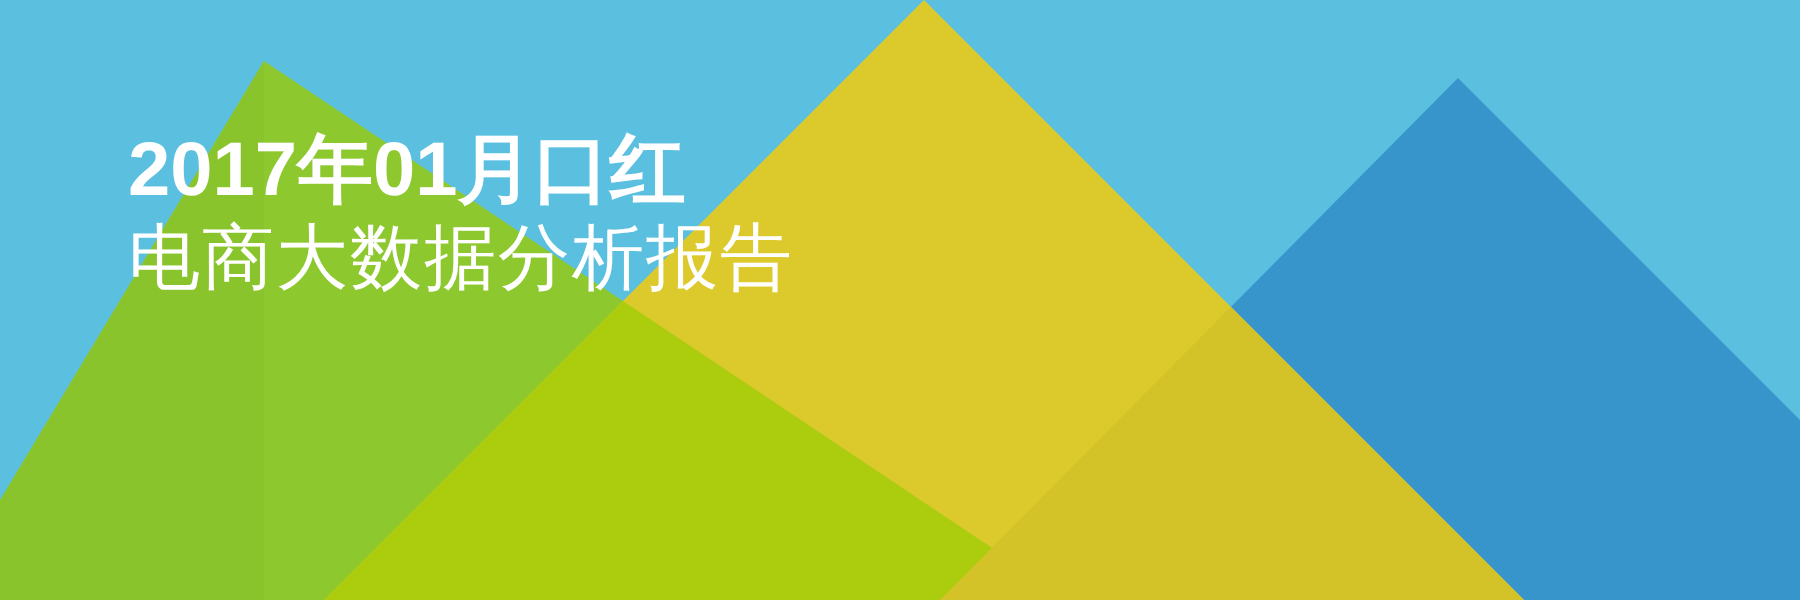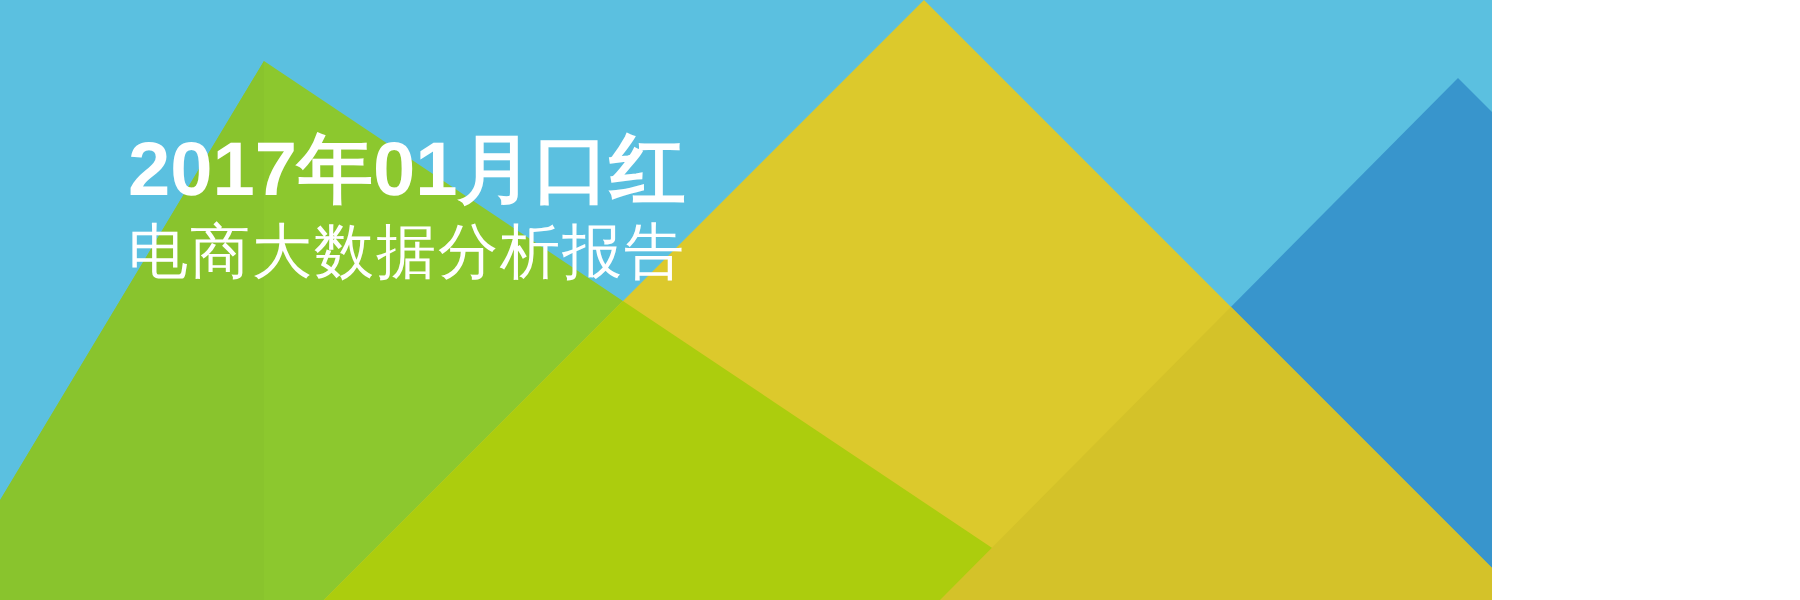--- a/index.html
+++ b/index.html
@@ -2,21 +2,21 @@
 <html><head>
 <meta charset="utf-8">
 <style>
   html, body {
     margin: 0;
     padding: 0;
     background: #ffffff;
   }
   #banner {
     position: relative;
-    width: 1492px;
+    width: 1800px;
     height: 600px;
     overflow: hidden;
     background: #737373;
     font-family: "Liberation Sans", "DejaVu Sans", sans-serif;
   }
   .layer {
     position: absolute;
     top: 0;
     left: 0;
     width: 1800px;
@@ -34,21 +34,21 @@
   #title-line-1 {
     font-size: 76px;
     font-weight: bold;
     color: #ffffff;
     letter-spacing: 0px;
     white-space: nowrap;
     margin: 0 0 14px 0;
     text-rendering: geometricPrecision;
   }
   #title-line-2 {
-    font-size: 60px;
+    font-size: 72px;
     font-weight: normal;
     color: #ffffff;
     letter-spacing: 2px;
     white-space: nowrap;
     margin: 0;
     text-rendering: geometricPrecision;
   }
 </style>
 </head>
 <body>

